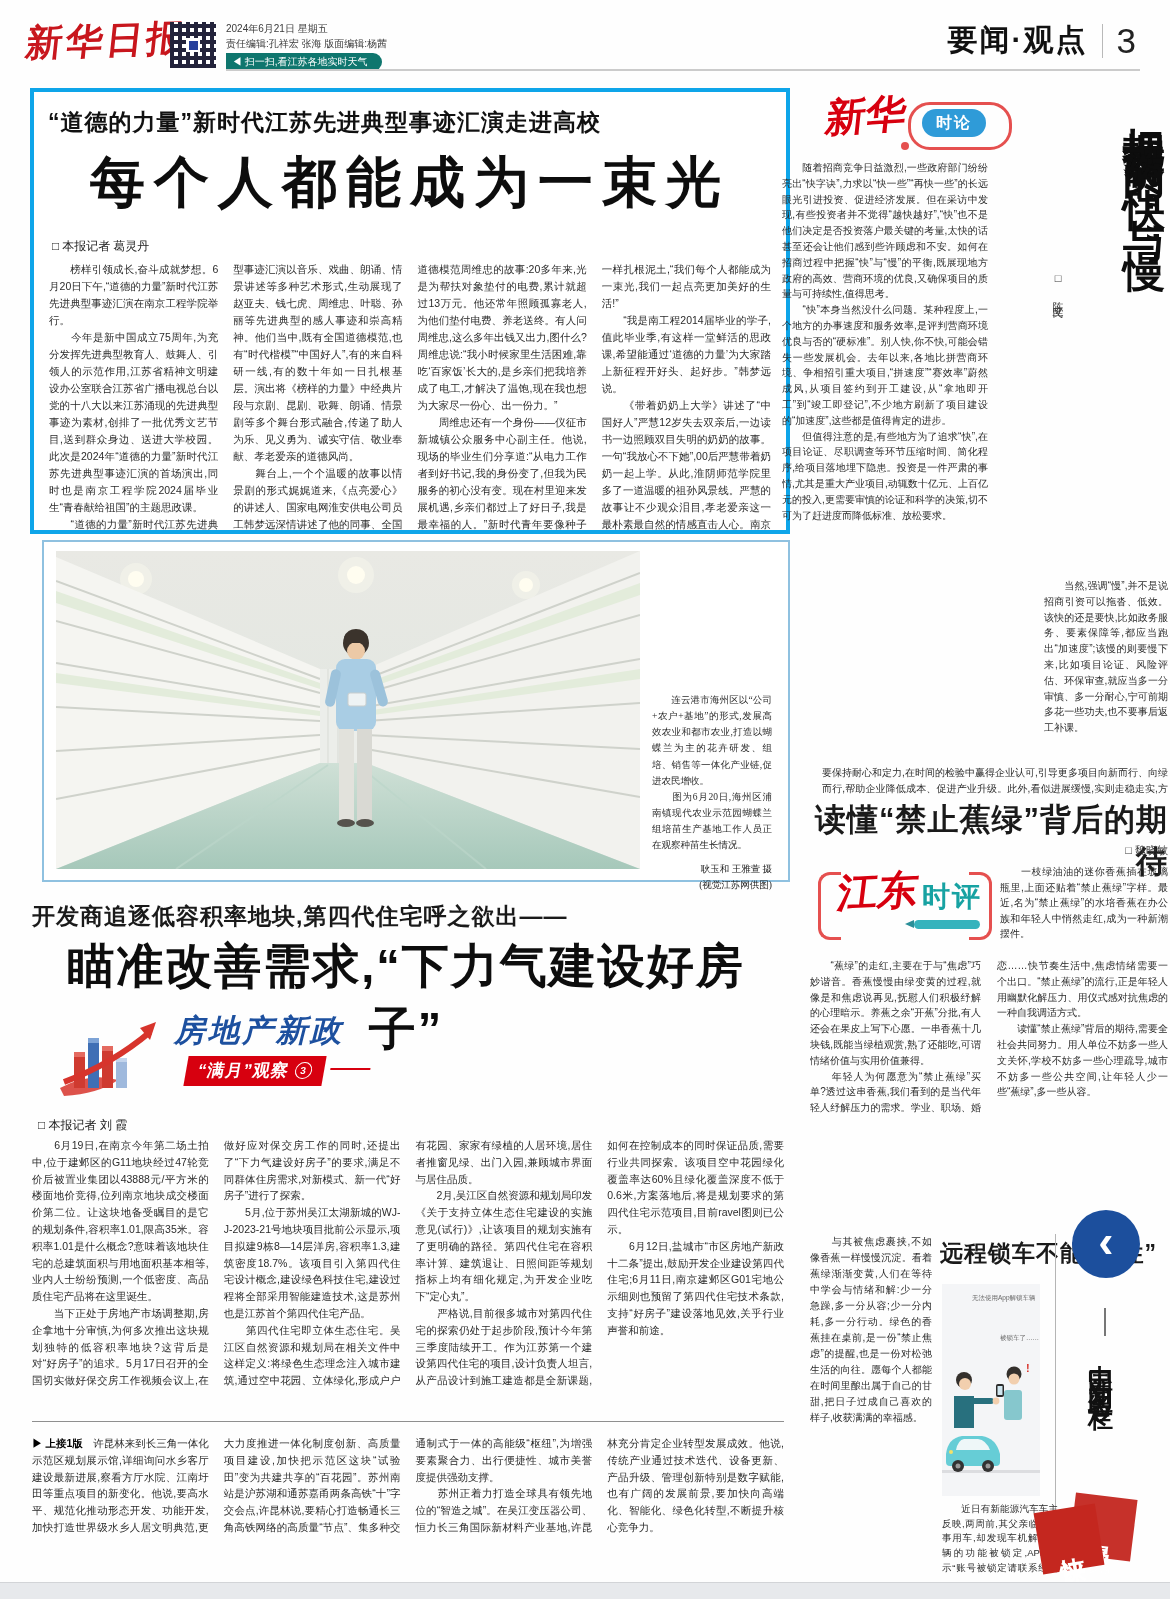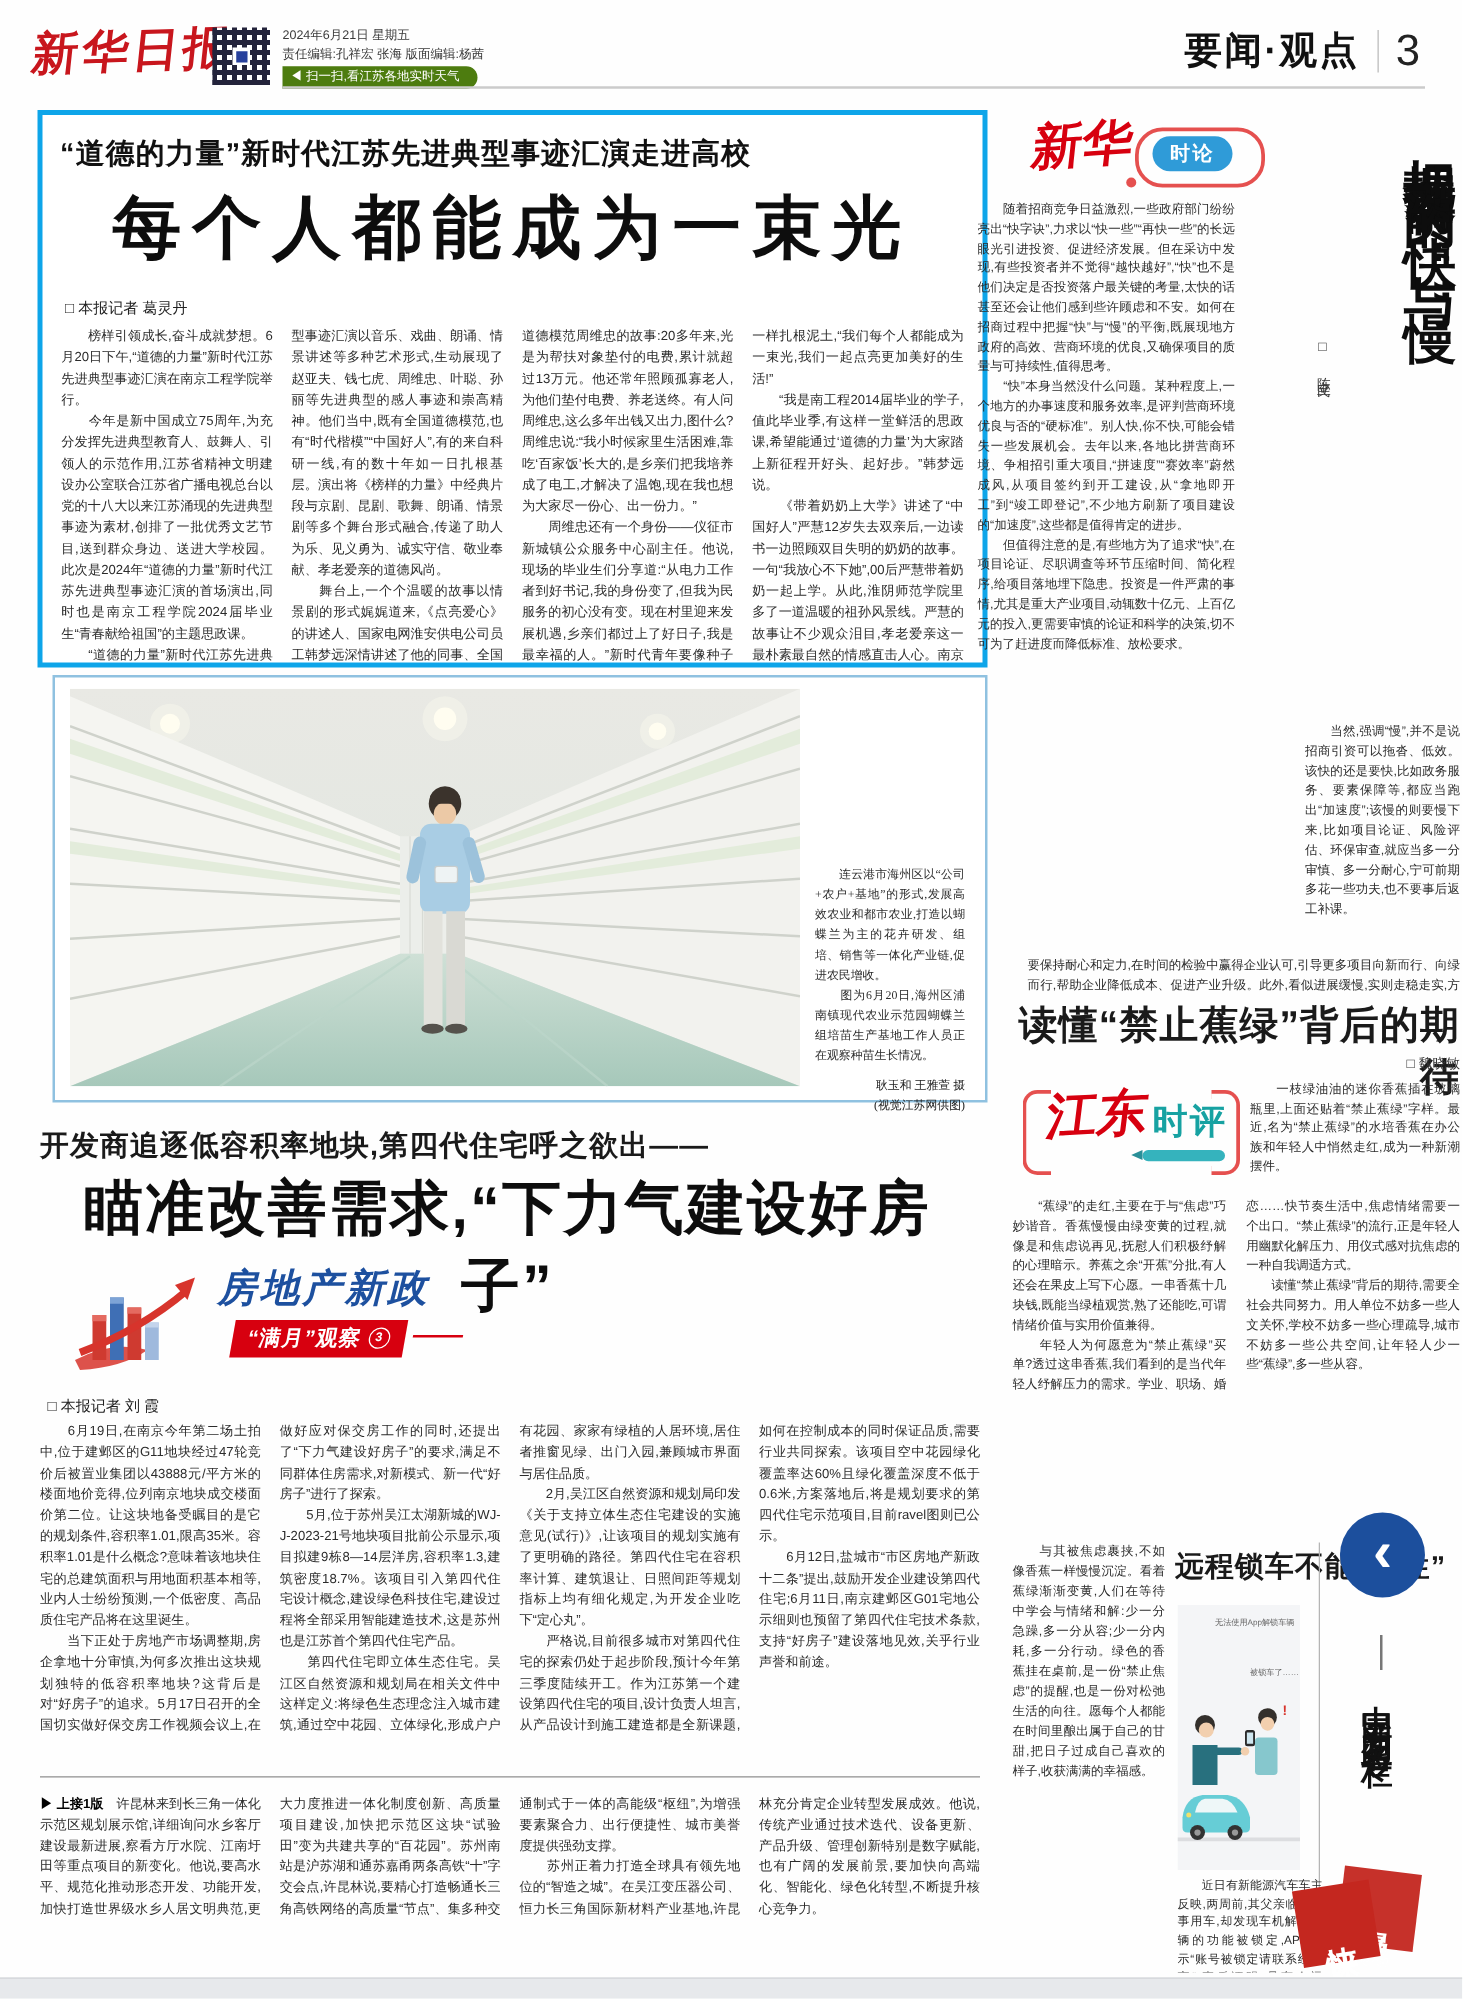--- a/index.html
+++ b/index.html
@@ -11,33 +11,33 @@
   
   .logo{left:26px;top:16px;font-size:37px;font-weight:bold;color:#c8161d;
         font-family:"Liberation Serif",serif;transform:skewX(-8deg) rotate(-2deg);letter-spacing:3px;}
   .qr{left:170px;top:22px;width:46px;height:46px;
       background-image:repeating-linear-gradient(0deg,#23233b 0 4px,transparent 4px 8px),
                        repeating-linear-gradient(90deg,#23233b 0 4px,#fff 4px 8px);}
   .qr-center{position:absolute;left:16px;top:16px;width:14px;height:14px;background:#fff;
              display:flex;align-items:center;justify-content:center;}
   .qr-dot{width:9px;height:9px;background:#27409c;}
   .mh-info{left:226px;top:21px;font-size:10px;color:#3a3a3a;line-height:1.5;}
-  .weather{display:inline-block;background:#4d7c0f;color:#fff;font-size:10px;
+  .weather{display:inline-block;background:#0f766e;color:#fff;font-size:10px;
            padding:1px 14px 2px 6px;border-radius:0 10px 10px 0;margin-top:2px;}
   .header-rule{left:226px;top:69px;width:914px;height:2px;background:#cbcbcb;}
   .section-block{right:34px;top:20px;display:flex;align-items:center;gap:14px;}
   .section-title{font-size:30px;font-weight:bold;letter-spacing:2px;color:#111;}
   .section-sep{width:1px;height:34px;background:#b9b9b9;}
   .page-num{font-size:35px;color:#222;}
 
   
   .lead{left:30px;top:88px;width:752px;height:438px;border:4px solid #0ea5e9;background:#fff;}
   .lead-kicker{margin:15px 0 0 14px;font-size:23px;font-weight:bold;letter-spacing:1px;color:#111;}
   .lead-headline{text-align:center;font-size:55px;font-weight:bold;letter-spacing:9px;margin-top:8px;color:#0d0d0d;}
-  .lead-byline{margin:18px 0 6px 18px;font-size:12px;color:#222;}
+  .lead-byline{margin:18px 0 6px 18px;font-size:12px;color:#222;font-family:Liberation Serif, serif;}
   .lead-body{margin:4px 15px 0 15px;height:284px;column-count:4;column-gap:15px;
              font-size:10.5px;line-height:1.62;}
 
   
   .photo-block{left:42px;top:540px;width:744px;height:338px;border:2px solid #8fc1e0;background:#fff;}
   .photo{position:absolute;left:12px;top:9px;width:584px;height:318px;}
   .photo-caption{position:absolute;left:608px;top:10px;width:120px;height:316px;}
   .cap-text{margin-top:140px;font-size:9.5px;line-height:1.7;font-family:"Liberation Serif",serif;}
   .cap-credit{text-align:right;margin-top:9px;font-size:9.5px;font-family:"Liberation Serif",serif;
               color:#222;line-height:1.6;}

